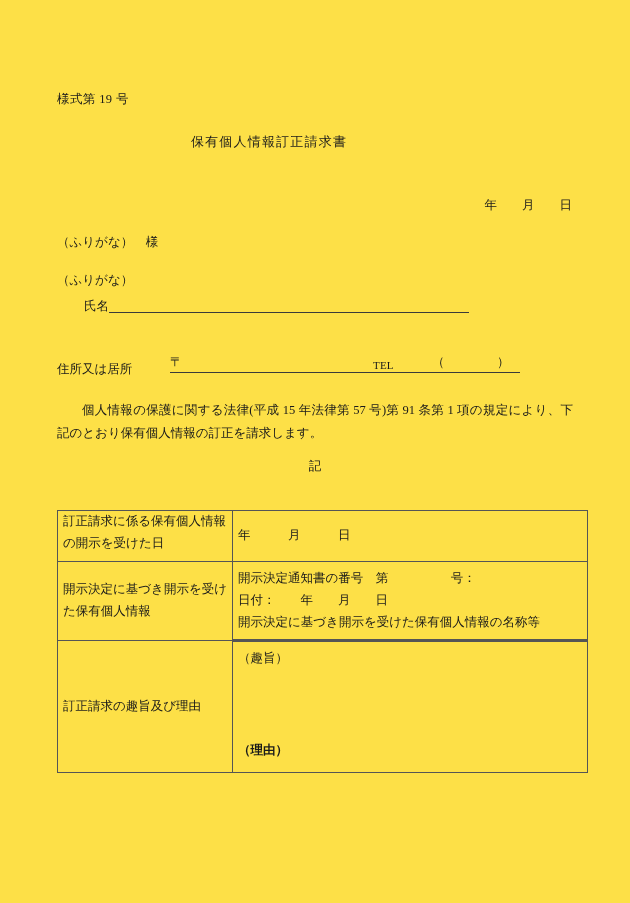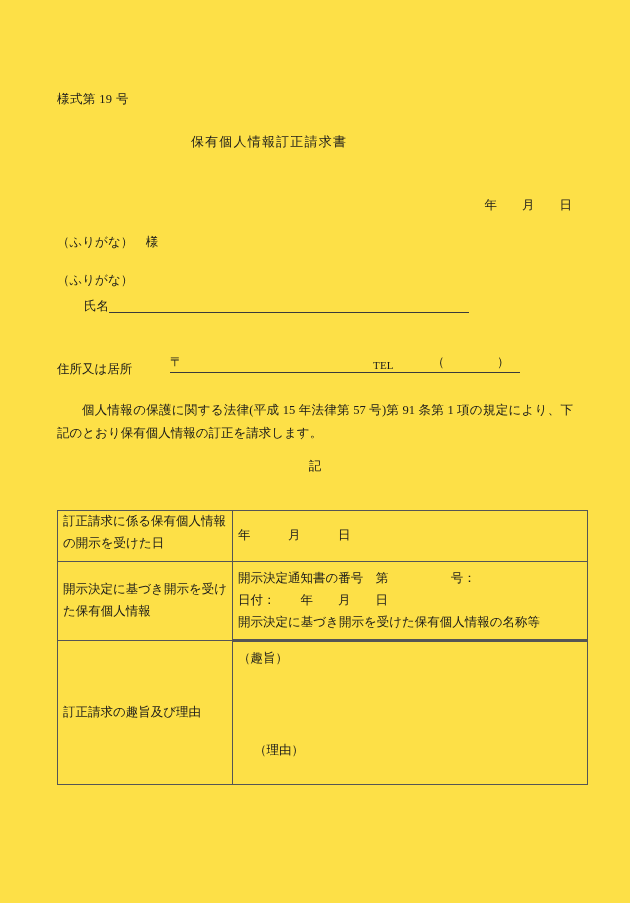--- a/index.html
+++ b/index.html
@@ -168,21 +168,21 @@
   .form-table td.value-cell {
     width: 345px;
   }
   .r1 .label-cell { padding-top: 0; }
   .r1 .value-cell { vertical-align: middle; white-space: pre; }
   .r2 .label-cell { vertical-align: middle; margin-top: 40px; }
   .r2 .value-cell { border-bottom-width: 3px; }
   .r3 .label-cell { vertical-align: middle; height: 118px; }
   .r3 .value-cell { height: 118px; }
   .purpose-line { margin: 0 0 70px 0; }
-  .reason-line  { margin: 16px; }
+  .reason-line  { margin: 0; font-weight: bold; }
   .nowrap { white-space: pre; }
 </style>
 </head>
 <body>
 
 <div id="page">
 
   <div class="form-number">様式第 19 号</div>
 
   <div class="doc-title">保有個人情報訂正請求書</div>

